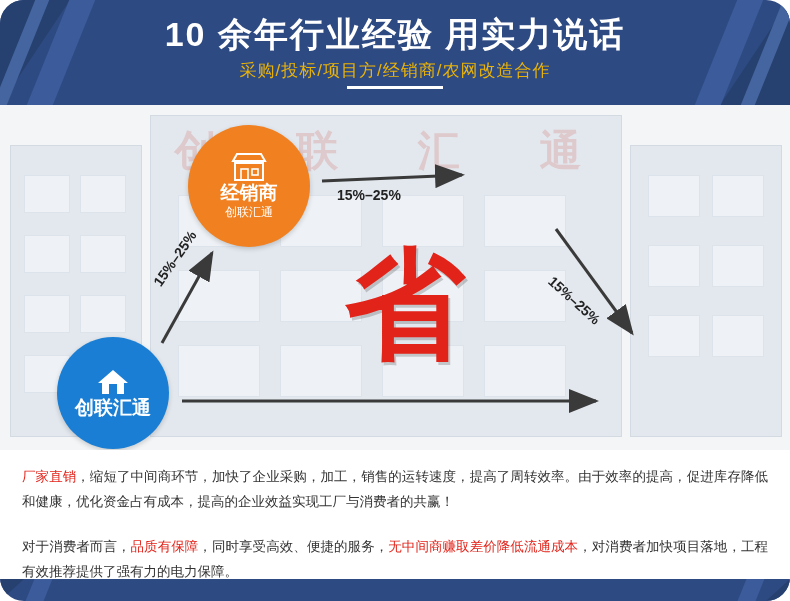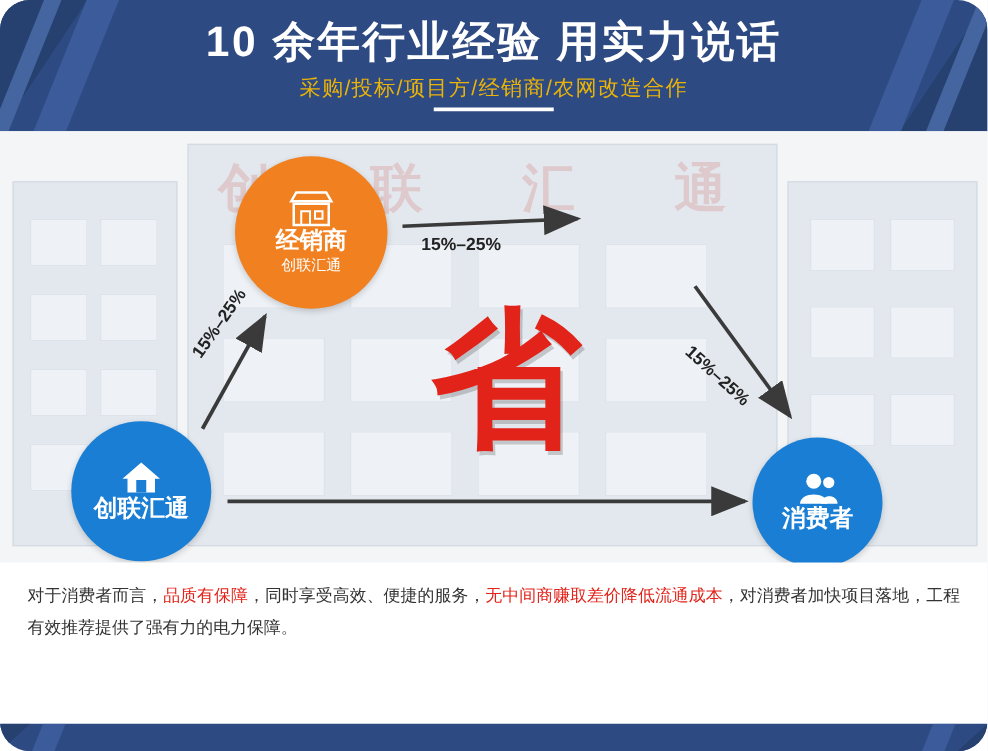--- a/index.html
+++ b/index.html
@@ -41,21 +41,21 @@
   
   .alab{position:absolute;font-size:14px;font-weight:bold;color:#222;white-space:nowrap;}
   .alab-top{left:337px;top:82px;}
   .alab-left{left:150px;top:175px;transform:rotate(-55deg);transform-origin:left top;}
   .alab-right{left:556px;top:168px;transform:rotate(42deg);transform-origin:left top;}
   .alab-bottom{left:196px;top:295px;font-size:14px;font-weight:normal;color:#333;}
 
   
   .btxt{position:absolute;left:0;top:450px;width:790px;height:130px;padding:14px 22px 0 22px;box-sizing:border-box;}
   .para{font-size:13.5px;line-height:25px;color:#333;text-align:justify;}
-  .para.p2{margin-top:0;}
+  .para.p2{margin-top:20px;}
   .red{color:#e2231a;}
 
   
   .footer{position:absolute;left:0;bottom:0;width:790px;height:22px;background:#2e4a82;overflow:hidden;}
   .f-band{position:absolute;top:0;height:22px;background:#3b5b9b;transform:skewX(-22deg);}
   .f-tri-l{position:absolute;left:0;top:0;width:0;height:0;border-left:24px solid #26406f;border-bottom:22px solid transparent;}
   .f-tri-r{position:absolute;right:0;top:0;width:0;height:0;border-right:24px solid #26406f;border-top:22px solid transparent;}
   svg{display:block;}
 </style>
 </head>
@@ -144,34 +144,24 @@
     <div class="node n-brand">
       <span class="ico">
         <svg width="34" height="30" viewBox="0 0 34 30">
           <path d="M17 3 L32 16 L28 16 L28 27 L6 27 L6 16 L2 16 Z" fill="#fff"></path>
           <rect x="13" y="17" width="8" height="10" fill="#1a7fd4"></rect>
         </svg>
       </span>
       <span class="lab1">创联汇通</span>
     </div>
 
-    <div class="node n-consumer">
-      <span class="ico">
-        <svg width="34" height="28" viewBox="0 0 34 28">
-          <circle cx="14" cy="8" r="6" fill="#fff"></circle>
-          <path d="M3 26 C3 16, 25 16, 25 26 Z" fill="#fff"></path>
-          <circle cx="26" cy="9" r="4.5" fill="#fff"></circle>
-          <path d="M20 26 C20 18, 33 18, 33 26 Z" fill="#fff"></path>
-        </svg>
-      </span>
-      <span class="lab1">消费者</span>
-    </div>
   </div>
 
   <div class="btxt">
+    <div class="para p1"><span class="red">厂家直销</span><span>，缩短了中间商环节，加快了企业采购，加工，销售的运转速度，提高了周转效率。由于效率的提高，促进库存降低和健康，优化资金占有成本，提高的企业效益实现工厂与消费者的共赢！</span></div>
     <div class="para p2"><span>对于消费者而言，</span><span class="red">品质有保障</span><span>，同时享受高效、便捷的服务，</span><span class="red">无中间商赚取差价降低流通成本</span><span>，对消费者加快项目落地，工程有效推荐提供了强有力的电力保障。</span></div>
   </div>
 
   <div class="footer">
     <div class="f-tri-l"></div>
     <div class="f-tri-r"></div>
     <div class="f-band" style="left:30px;width:18px;"></div>
     <div class="f-band" style="right:30px;width:18px;"></div>
   </div>
 

